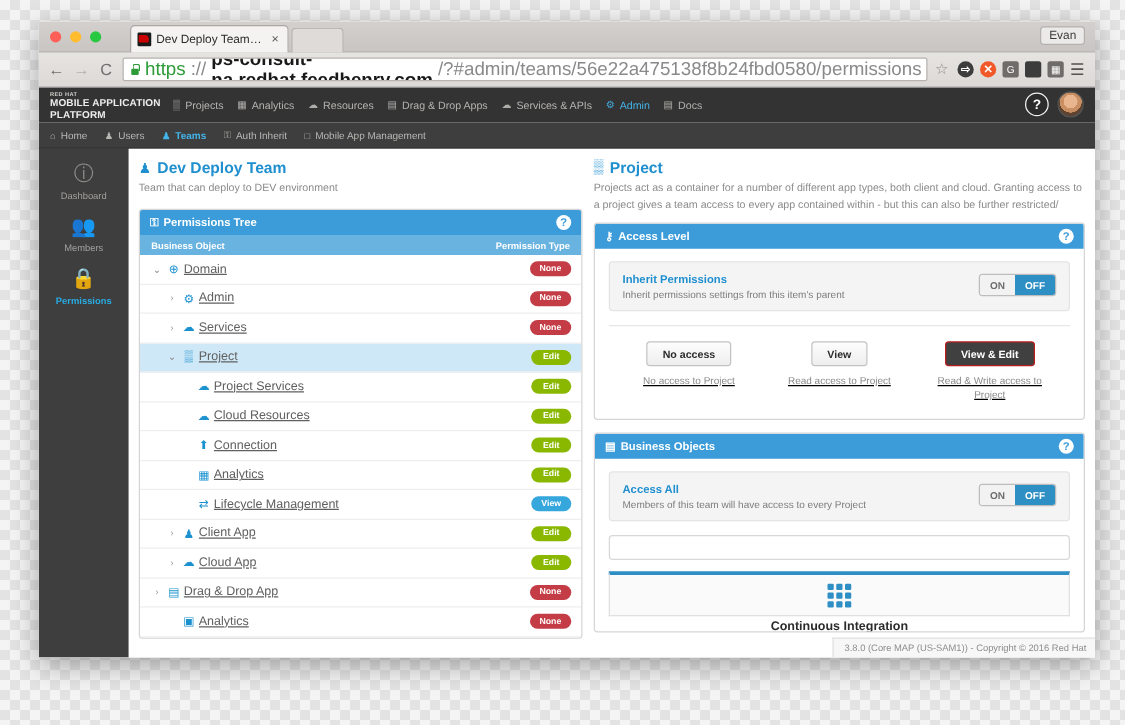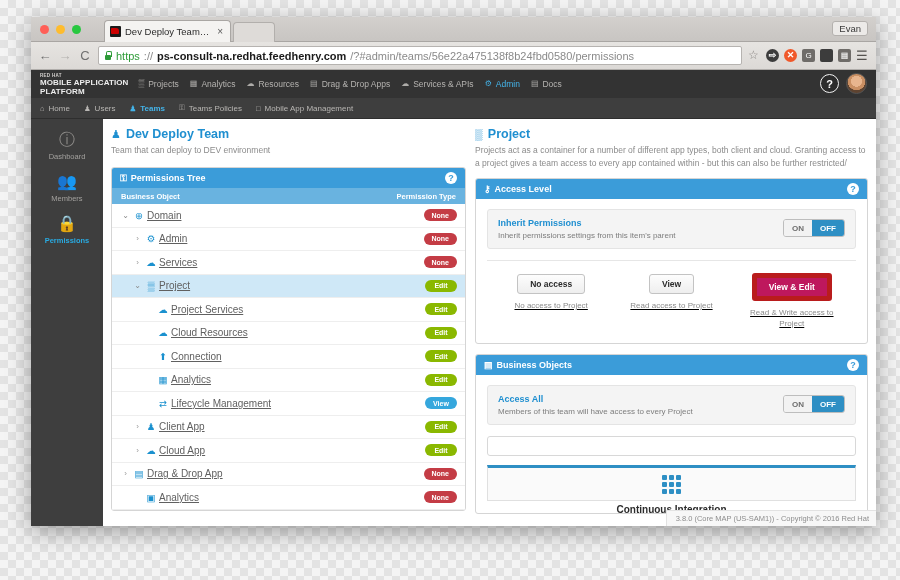--- a/index.html
+++ b/index.html
@@ -86,21 +86,21 @@
     border-bottom: 1px solid #b0adaa;
     display: flex; align-items: center;
     padding: 0 7px; gap: 6px;
   }
   .navbtn { font-size: 13px; color: #6f6f6f; width: 14px; text-align: center; line-height: 1; }
   .navbtn.disabled { color: #b3b1ae; }
   .urlbar {
     flex: 1; height: 19px;
     background: #fff; border: 1px solid #b6b3b0; border-radius: 2px;
     display: flex; align-items: center; padding: 0 5px; gap: 4px;
-    font-size: 11px; overflow: hidden;
+    font-size: 15px; overflow: hidden;
   }
   .lockicon { width: 8px; height: 9px; flex: 0 0 8px; position: relative; }
   .lockicon::before {
     content: ""; position: absolute; left: 1px; bottom: 0;
     width: 6px; height: 5px; background: #2d9b37; border-radius: 1px;
   }
   .lockicon::after {
     content: ""; position: absolute; left: 2px; top: 0;
     width: 4px; height: 5px; border: 1.2px solid #2d9b37;
     border-bottom: none; border-radius: 2px 2px 0 0;
@@ -252,21 +252,21 @@
 
   .divider { border-top: 1px solid #e6e6e6; margin: 11px 0 0 0; }
 
   .choices { display: flex; justify-content: space-around; padding: 12px 4px 2px 4px; text-decoration: underline; }
   .choice { width: 108px; text-align: center; }
   .choice .cbtn {
     display: inline-block; font-size: 8.5px; font-weight: bold;
     padding: 4px 12px; border-radius: 3px; margin-bottom: 6px;
   }
   .cbtn-plain { background: linear-gradient(#fdfdfd,#eeeeee); border: 1px solid #c3c3c3; color: #2b2b2b; }
-  .cbtn-green { background: #be185d; border: 5px solid #b91c1c; color: #fff; }
+  .cbtn-green { background: #404040; border: 1px solid #b91c1c; color: #fff; }
   .choice .cdesc { font-size: 8px; color: #8a8a8a; line-height: 11px; }
 
   .searchbox {
     border: 1px solid #d8d8d8; border-radius: 3px; height: 20px;
     background: #fff; width: 100%; margin-bottom: 9px;
   }
   .bo-card {
     border: 1px solid #e0e0e0; border-top: 3px solid #2e8fc4;
     background: #fafafa; display: flex; align-items: center;
     padding: 7px 9px; gap: 10px; height: 36px; flex-direction: column;
@@ -381,21 +381,21 @@
       <div class="subitem">
         <span class="si">♟</span>
         <span>Users</span>
       </div>
       <div class="subitem active">
         <span class="si">♟</span>
         <span>Teams</span>
       </div>
       <div class="subitem">
         <span class="si">⚿</span>
-        <span>Teams Policies</span>
+        <span>Auth Inherit</span>
       </div>
       <div class="subitem">
         <span class="si">□</span>
         <span>Mobile App Management</span>
       </div>
     </div>
 
     <div class="bodysplit">
 
       <div class="rail">

